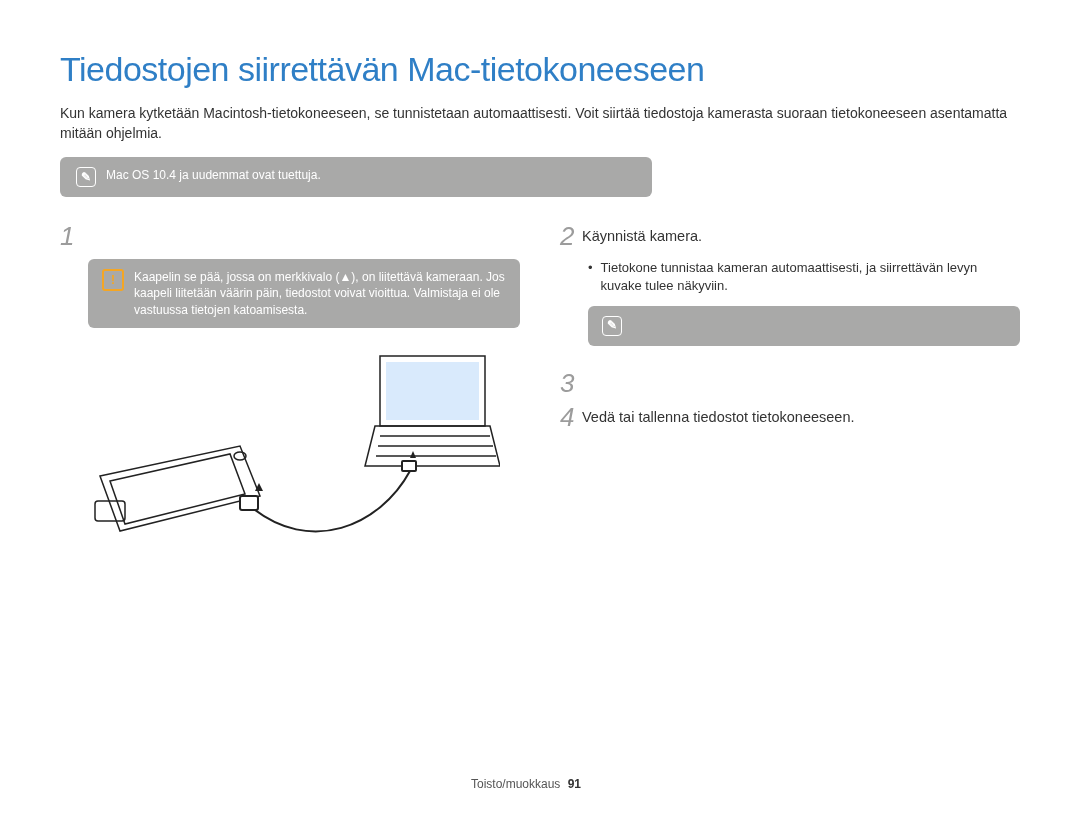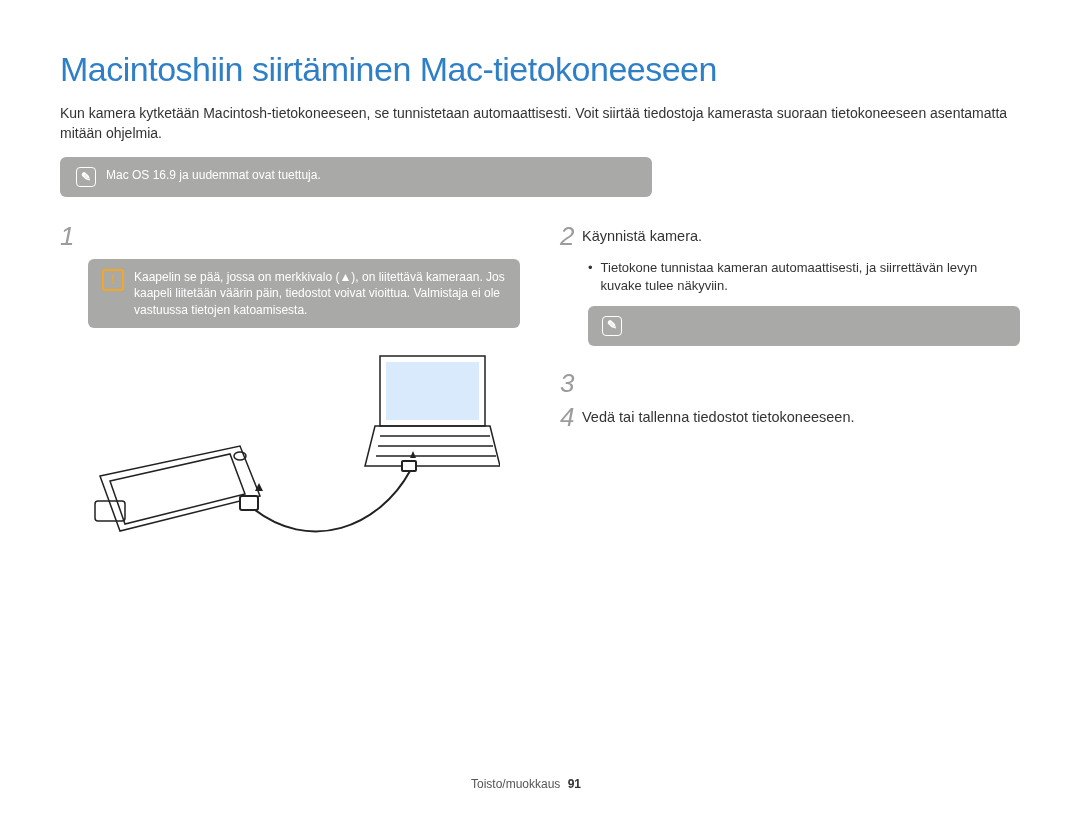--- a/index.html
+++ b/index.html
@@ -124,26 +124,26 @@
     font-weight: 600;
     color: #333;
     margin-left: 4px;
   }
 </style>
 </head>
 <body>
 
 <div class="page">
 
-  <h1 class="title">Macintoshiin siirtäminen Mac-tietokoneeseen</h1>
+  <h1 class="title">Tiedostojen siirrettävän Mac-tietokoneeseen</h1>
   <p class="intro">Kun kamera kytketään Macintosh-tietokoneeseen, se tunnistetaan automaattisesti. Voit siirtää tiedostoja kamerasta suoraan tietokoneeseen asentamatta mitään ohjelmia.</p>
 
   <div class="callout note top">
     <span class="cicon">✎</span>
-    <span>Mac OS 16.9 ja uudemmat ovat tuettuja.</span>
+    <span>Mac OS 10.4 ja uudemmat ovat tuettuja.</span>
   </div>
 
   <div class="cols">
 
     <div class="col">
       <div class="step">
         <span class="num">1</span>
       </div>
 
       <div class="callout warn inner">

